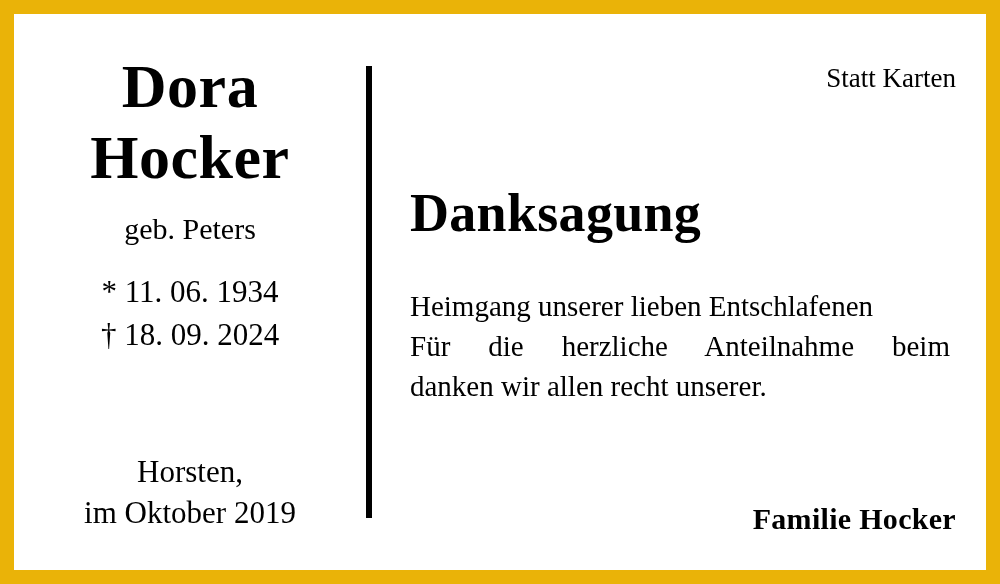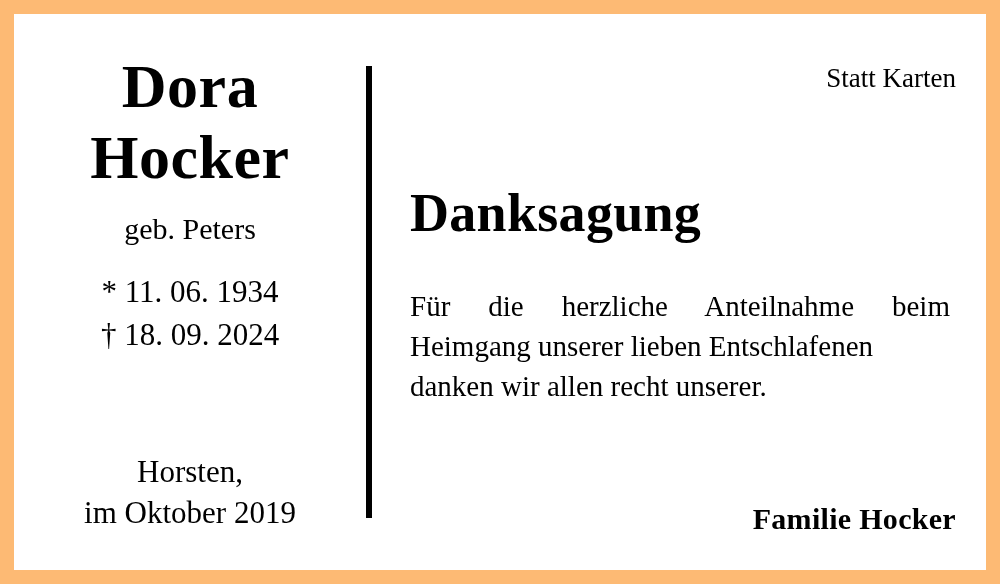--- a/index.html
+++ b/index.html
@@ -11,21 +11,21 @@
     width: 1000px;
     height: 584px;
     font-family: "Liberation Serif", serif;
     color: #000000;
   }
 
   .notice {
     box-sizing: border-box;
     width: 1000px;
     height: 584px;
-    background: #fdba74;
+    background: #eab308;
     padding: 14px;
   }
 
   .notice-inner {
     box-sizing: border-box;
     width: 100%;
     height: 100%;
     background: #ffffff;
     display: flex;
     flex-direction: row;
@@ -160,22 +160,22 @@
     </div>
 
     <div class="divider"></div>
 
     <div class="right-col">
       <div class="statt-karten">Statt Karten</div>
 
       <div class="thanks-heading">Danksagung</div>
 
       <div class="thanks-body">
+        <span class="line">Heimgang unserer lieben Entschlafenen</span>
         <span class="line justify">Für die herzliche Anteilnahme beim</span>
-        <span class="line">Heimgang unserer lieben Entschlafenen</span>
         <span class="line">danken wir allen recht unserer.</span>
       </div>
 
       <div class="family">Familie Hocker</div>
     </div>
 
   </div>
 </div>
 
 </body></html>

